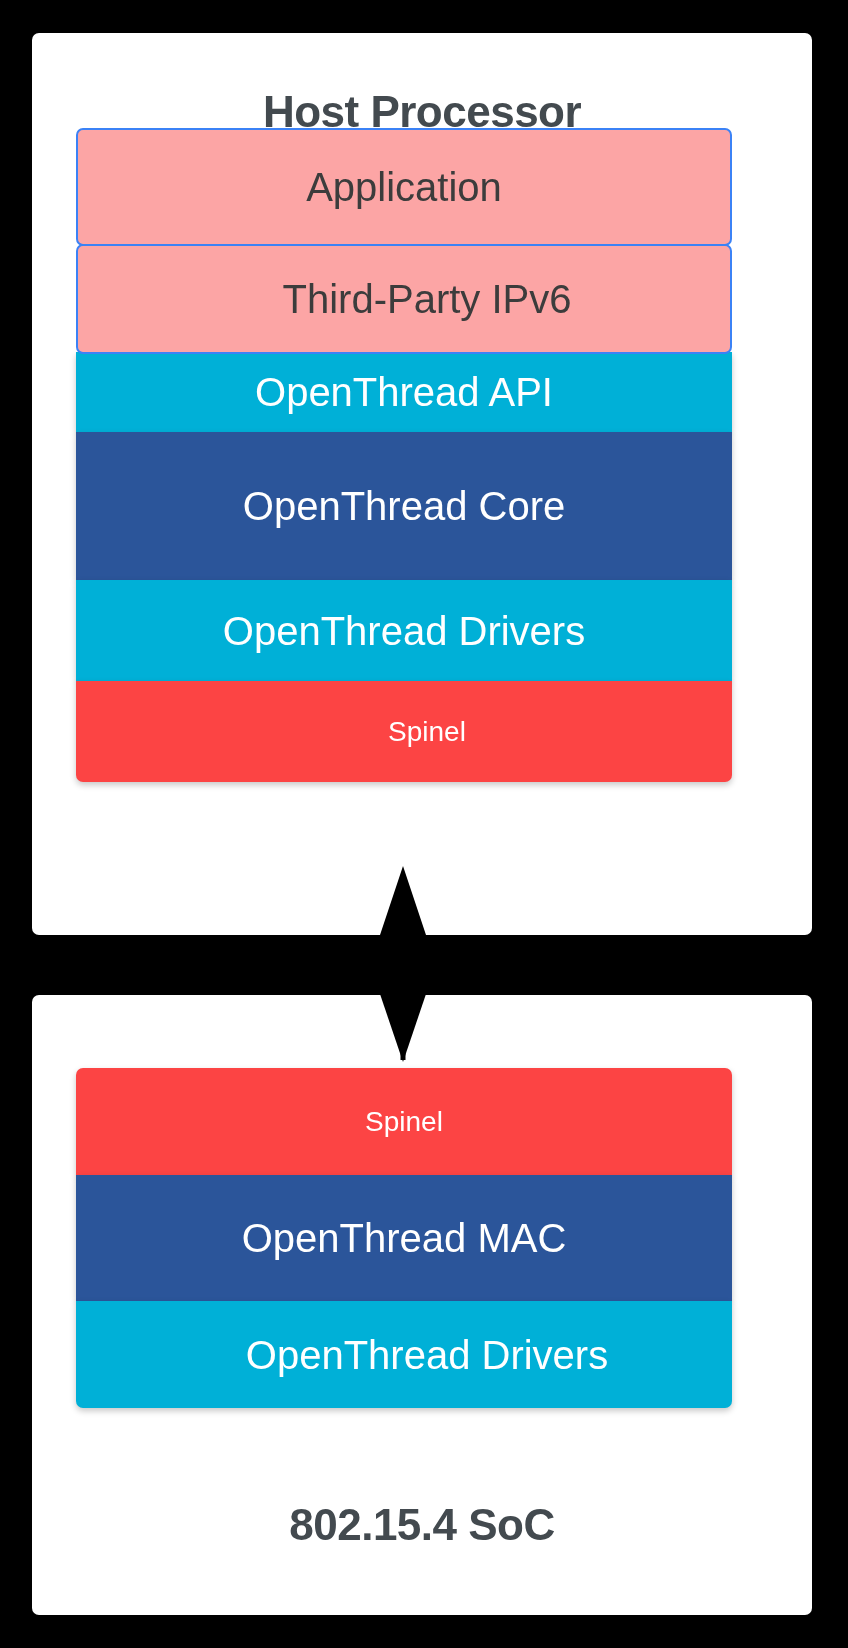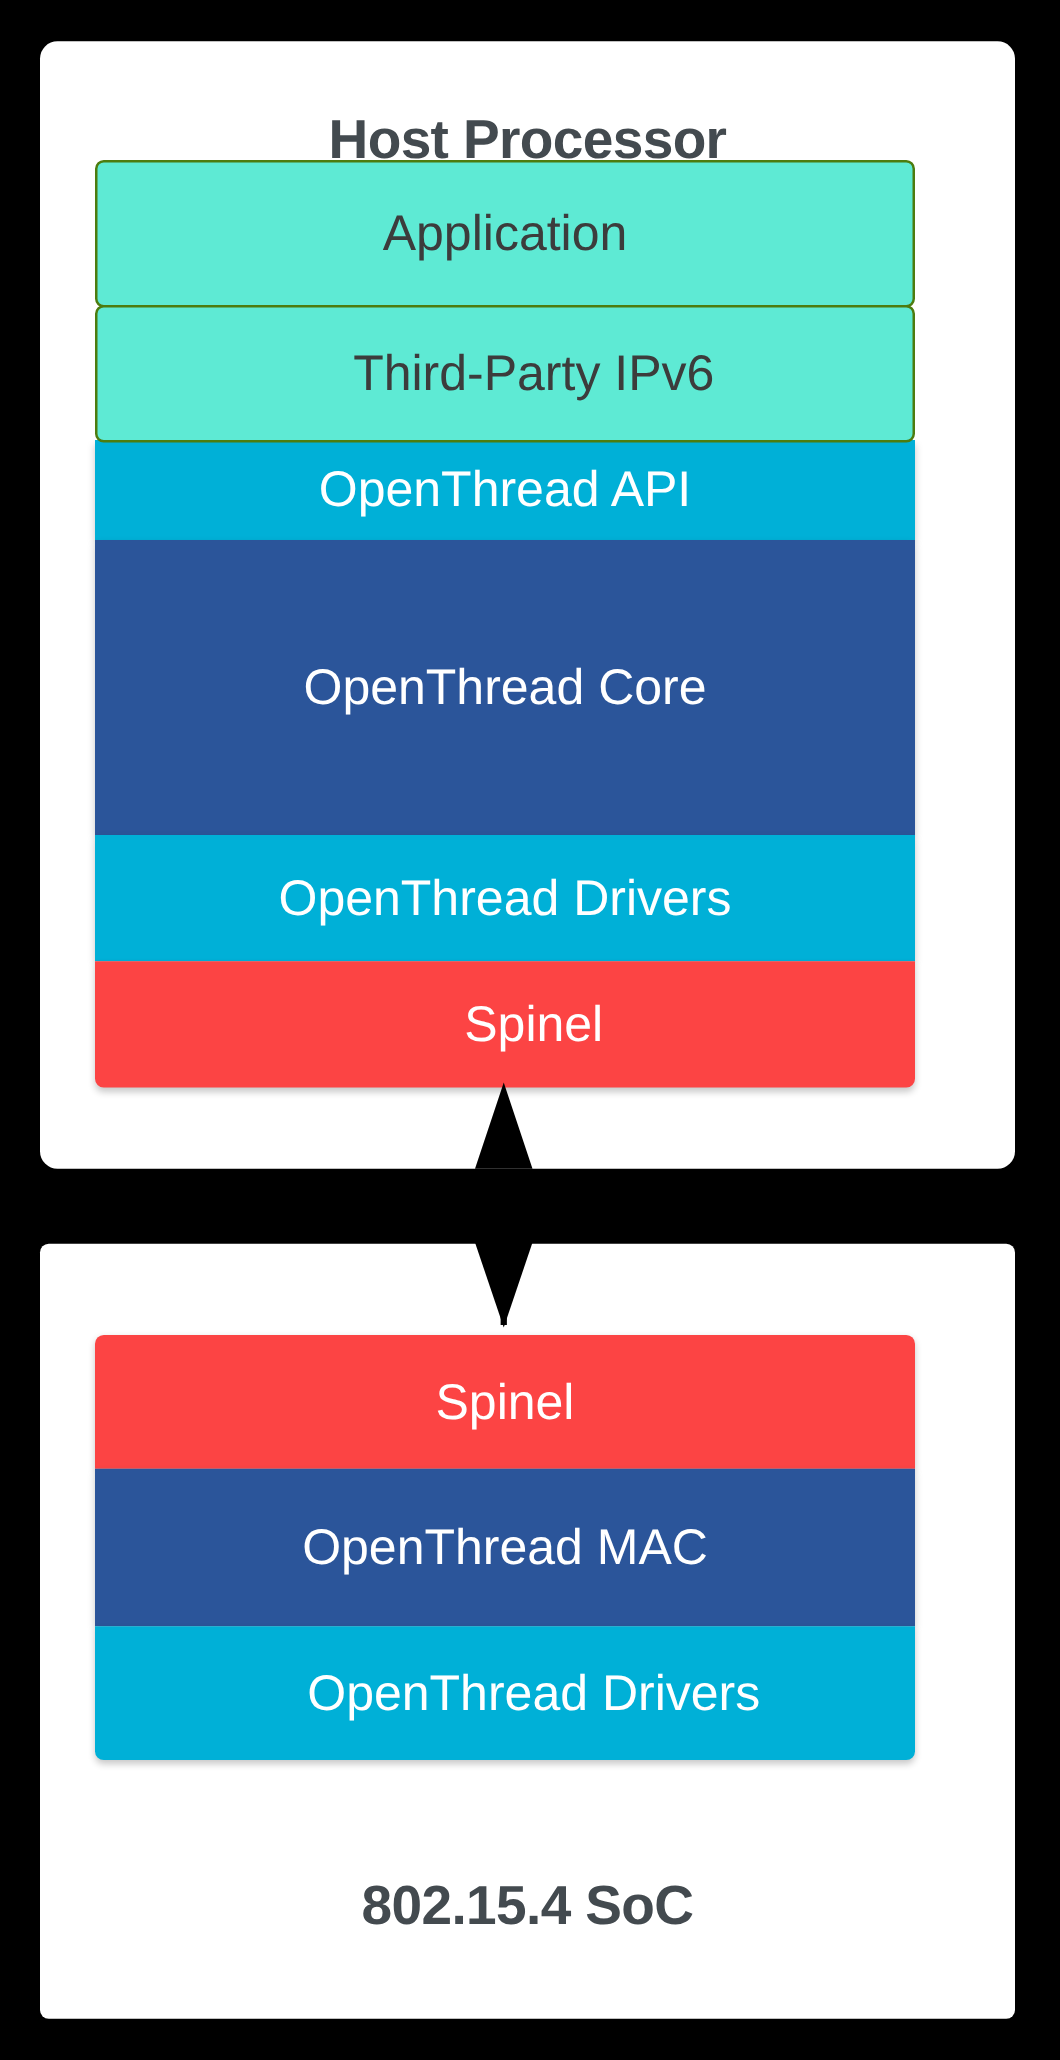--- a/index.html
+++ b/index.html
@@ -29,21 +29,20 @@
     position: absolute;
     background: #ffffff;
     border-radius: 7px;
     box-sizing: border-box;
   }
   #panel-host {
     left: 32px;
     top: 33px;
     width: 780px;
     height: 902px;
-    border-radius: 14px;
   }
   #panel-soc {
     left: 32px;
     top: 995px;
     width: 780px;
     height: 620px;
   }
 
   .panel-title {
     position: absolute;
@@ -80,22 +79,22 @@
 
   .layer-label {
     display: block;
     width: 100%;
     padding: 0 8px;
     box-sizing: border-box;
   }
 
   
   .layer.grey {
-    background: #5eead4;
-    border: 2px solid #4d7c0f;
+    background: #fca5a5;
+    border: 2px solid #3b82f6;
     border-radius: 7px;
     color: #3c3c3c;
     font-size: 40px;
     margin-bottom: -2px;
     z-index: 1;
   }
   .layer.cyan {
     background: #00b0d7;
     color: #ffffff;
     font-size: 40px;
@@ -103,21 +102,21 @@
   }
   .layer.navy {
     background: #2b559a;
     color: #ffffff;
     font-size: 40px;
     box-shadow: 0 3px 6px rgba(0,0,0,0.22);
   }
   .layer.red {
     background: #fc4444;
     color: #ffffff;
-    font-size: 40px;
+    font-size: 28px;
     box-shadow: 0 3px 6px rgba(0,0,0,0.22);
   }
   .layer.round-top {
     border-top-left-radius: 7px;
     border-top-right-radius: 7px;
   }
   .layer.round-bottom {
     border-bottom-left-radius: 7px;
     border-bottom-right-radius: 7px;
     padding-left: 46px;
@@ -148,21 +147,21 @@
       </div>
 
       <div class="layer grey round-bottom" style="height:110px;">
         <span class="layer-label">Third-Party IPv6</span>
       </div>
 
       <div class="layer cyan" style="height:80px;">
         <span class="layer-label">OpenThread API</span>
       </div>
 
-      <div class="layer navy" style="height:236px;">
+      <div class="layer navy" style="height:148px;">
         <span class="layer-label">OpenThread Core</span>
       </div>
 
       <div class="layer cyan" style="height:101px;">
         <span class="layer-label">OpenThread Drivers</span>
       </div>
 
       <div class="layer red round-bottom" style="height:101px;">
         <span class="layer-label">Spinel</span>
       </div>

